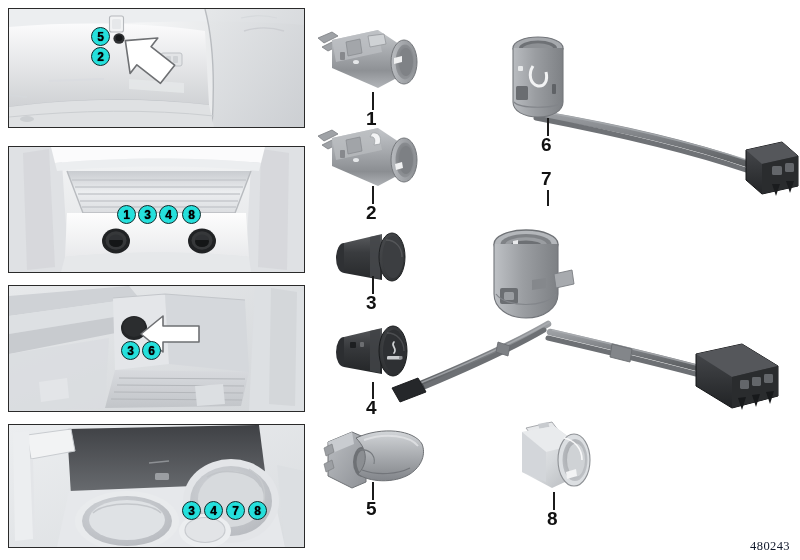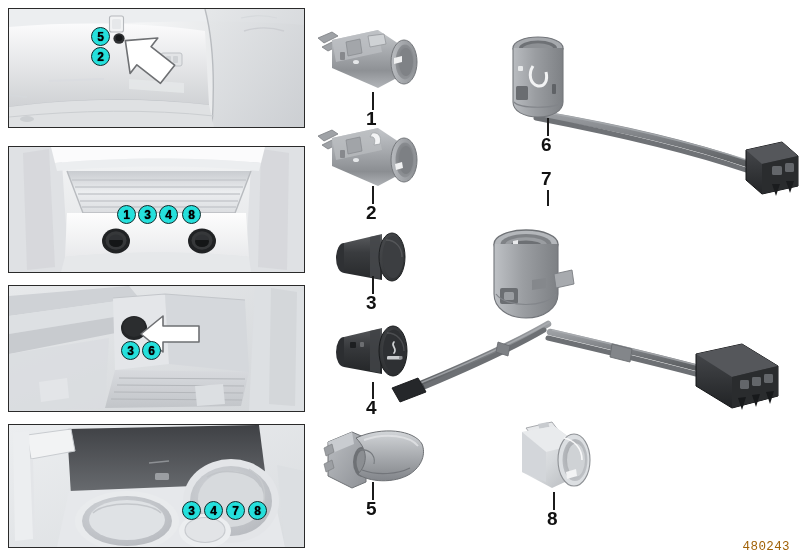--- a/index.html
+++ b/index.html
@@ -36,22 +36,22 @@
   
   .pnum{
     position:absolute;font-weight:bold;font-size:19px;color:#111;
     font-family:"Liberation Sans", sans-serif;
   }
   .lead{position:absolute;background:#1b1b1b;width:1.6px;}
 
   
   .diagid{
     position:absolute;right:10px;bottom:6px;
-    font-size:12.5px;color:#a16207;letter-spacing:.4px;
-    font-family:Liberation Mono, monospace;
+    font-size:12.5px;color:#0f172a;letter-spacing:.4px;
+    font-family:Liberation Serif, serif;
   }
   svg{display:block;}
 </style>
 </head>
 <body>
 
 <div id="stage">
 
   <div class="panel" style="left:8px;top:8px;width:295px;height:118px;">
     <svg class="ph" viewBox="0 0 295 118" preserveAspectRatio="none">

